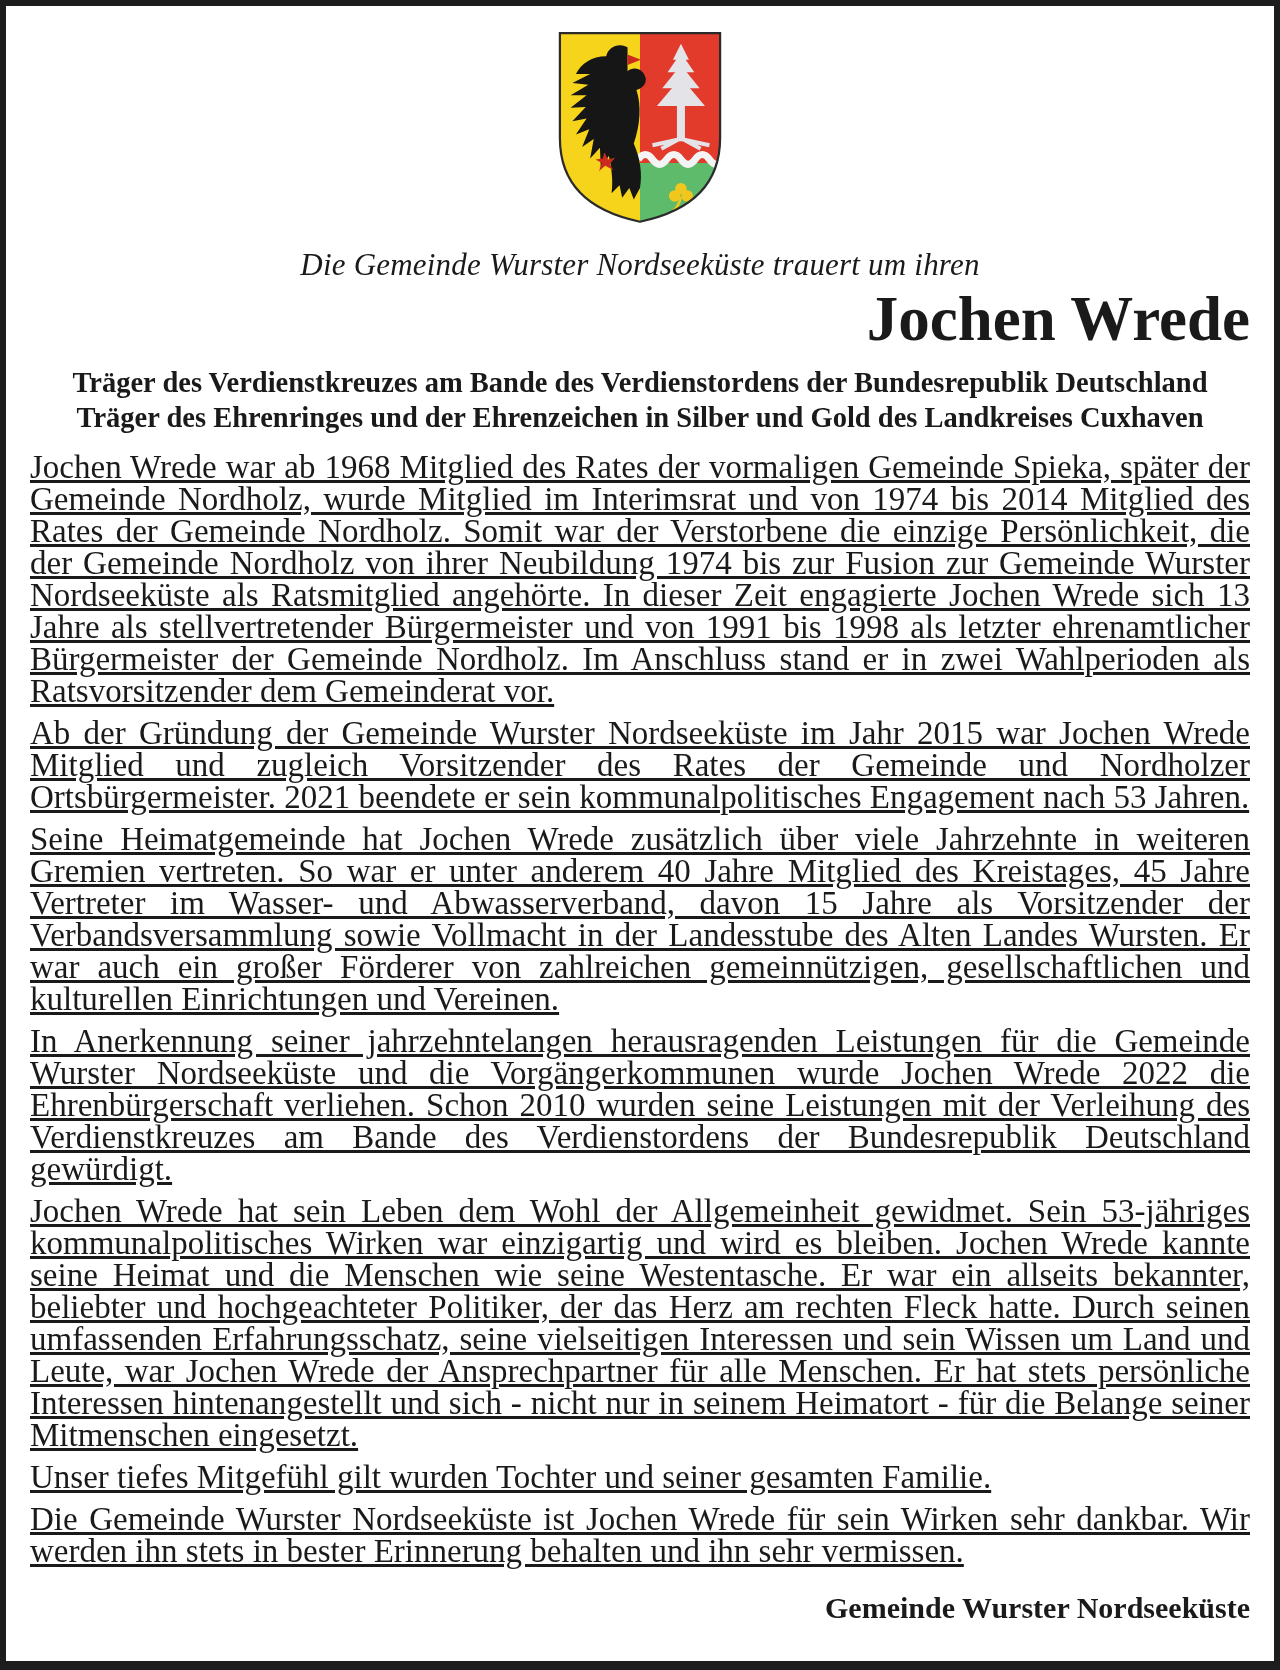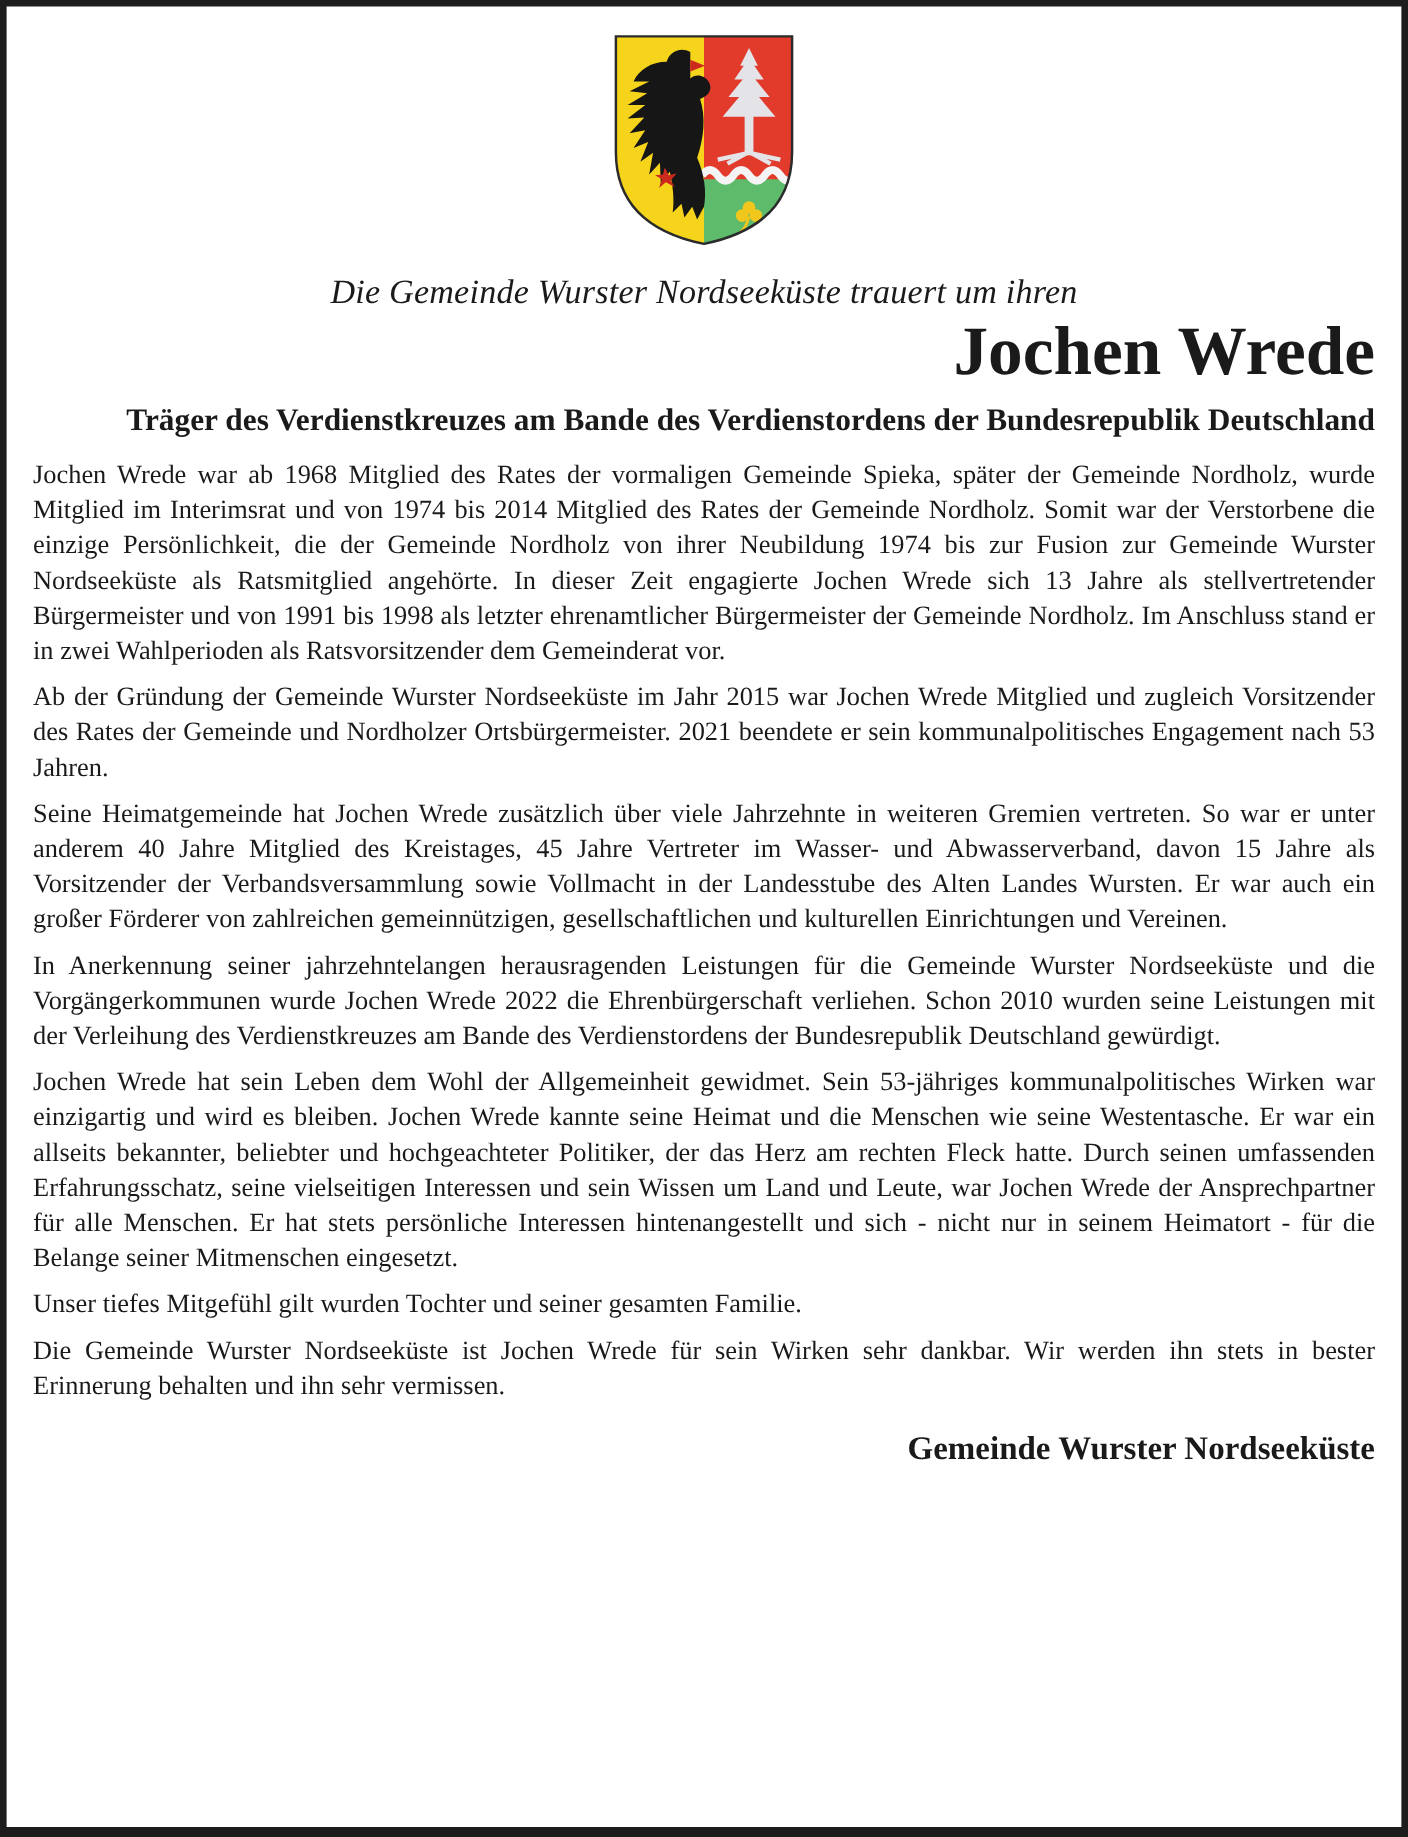--- a/index.html
+++ b/index.html
@@ -19,26 +19,27 @@
   .intro{
     text-align:center;font-size:31px;margin-top:18px;letter-spacing:.2px;font-style:italic;
   }
   .honorific{
     text-align:center;font-size:37px;font-weight:bold;margin-top:24px;line-height:1.1;
   }
   .deceased-name{
     text-align:right;font-size:63px;font-weight:bold;margin-top:2px;line-height:1.08;
   }
   .honors{
-    margin-top:12px;text-align:right;font-weight:bold;
+    margin-top:12px;text-align:center;font-weight:bold;
     font-size:28.5px;line-height:35px;font-family:Liberation Serif, serif;
   }
   .body-text p{
-    font-size:24px;line-height:32px;text-align:justify;
+    font-size:33px;line-height:32px;text-align:justify;
     margin:10px 0 0 0;
+    text-decoration:underline;
   }
   .body-text p.first{margin-top:16px;}
   .closing-org{
     text-align:right;font-weight:bold;font-size:30px;margin-top:24px;
   }
   .sig-row{
     display:grid;grid-template-columns:1fr 1fr;margin-top:20px;
   }
   .sig-col.left{padding-left:138px;}
   .sig-col.right{padding-left:80px;}
@@ -90,20 +91,21 @@
       </g>
       <path d="M10,10 H190 V128 C190,180 158,210 100,222 C42,210 10,180 10,128 Z" fill="none" stroke-width="2.5" stroke="#2b2b2b"></path>
     </svg>
   </div>
 
   <div class="intro">Die Gemeinde Wurster Nordseeküste trauert um ihren</div>
   <div class="deceased-name">Jochen Wrede</div>
 
   <div class="honors">
     <div>Träger des Verdienstkreuzes am Bande des Verdienstordens der Bundesrepublik Deutschland</div>
+    <div>Träger des Ehrenringes und der Ehrenzeichen in Silber und Gold des Landkreises Cuxhaven</div>
   </div>
 
   <div class="body-text">
     <p class="first">Jochen Wrede war ab 1968 Mitglied des Rates der vormaligen Gemeinde Spieka, später der Gemeinde Nordholz, wurde Mitglied im Interimsrat und von 1974 bis 2014 Mitglied des Rates der Gemeinde Nordholz. Somit war der Verstorbene die einzige Persönlichkeit, die der Gemeinde Nordholz von ihrer Neubildung 1974 bis zur Fusion zur Gemeinde Wurster Nordseeküste als Ratsmitglied angehörte. In dieser Zeit engagierte Jochen Wrede sich 13 Jahre als stellvertretender Bürgermeister und von 1991 bis 1998 als letzter ehrenamtlicher Bürgermeister der Gemeinde Nordholz. Im Anschluss stand er in zwei Wahlperioden als Ratsvorsitzender dem Gemeinderat vor.</p>
     <p>Ab der Gründung der Gemeinde Wurster Nordseeküste im Jahr 2015 war Jochen Wrede Mitglied und zugleich Vorsitzender des Rates der Gemeinde und Nordholzer Ortsbürgermeister. 2021 beendete er sein kommunalpolitisches Engagement nach 53 Jahren.</p>
     <p>Seine Heimatgemeinde hat Jochen Wrede zusätzlich über viele Jahrzehnte in weiteren Gremien vertreten. So war er unter anderem 40 Jahre Mitglied des Kreistages, 45 Jahre Vertreter im Wasser- und Abwasserverband, davon 15 Jahre als Vorsitzender der Verbandsversammlung sowie Vollmacht in der Landesstube des Alten Landes Wursten. Er war auch ein großer Förderer von zahlreichen gemeinnützigen, gesellschaftlichen und kulturellen Einrichtungen und Vereinen.</p>
     <p>In Anerkennung seiner jahrzehntelangen herausragenden Leistungen für die Gemeinde Wurster Nordseeküste und die Vorgängerkommunen wurde Jochen Wrede 2022 die Ehrenbürgerschaft verliehen. Schon 2010 wurden seine Leistungen mit der Verleihung des Verdienstkreuzes am Bande des Verdienstordens der Bundesrepublik Deutschland gewürdigt.</p>
     <p>Jochen Wrede hat sein Leben dem Wohl der Allgemeinheit gewidmet. Sein 53-jähriges kommunalpolitisches Wirken war einzigartig und wird es bleiben. Jochen Wrede kannte seine Heimat und die Menschen wie seine Westentasche. Er war ein allseits bekannter, beliebter und hochgeachteter Politiker, der das Herz am rechten Fleck hatte. Durch seinen umfassenden Erfahrungsschatz, seine vielseitigen Interessen und sein Wissen um Land und Leute, war Jochen Wrede der Ansprechpartner für alle Menschen. Er hat stets persönliche Interessen hintenangestellt und sich - nicht nur in seinem Heimatort - für die Belange seiner Mitmenschen eingesetzt.</p>
     <p>Unser tiefes Mitgefühl gilt wurden Tochter und seiner gesamten Familie.</p>
     <p>Die Gemeinde Wurster Nordseeküste ist Jochen Wrede für sein Wirken sehr dankbar. Wir werden ihn stets in bester Erinnerung behalten und ihn sehr vermissen.</p>

